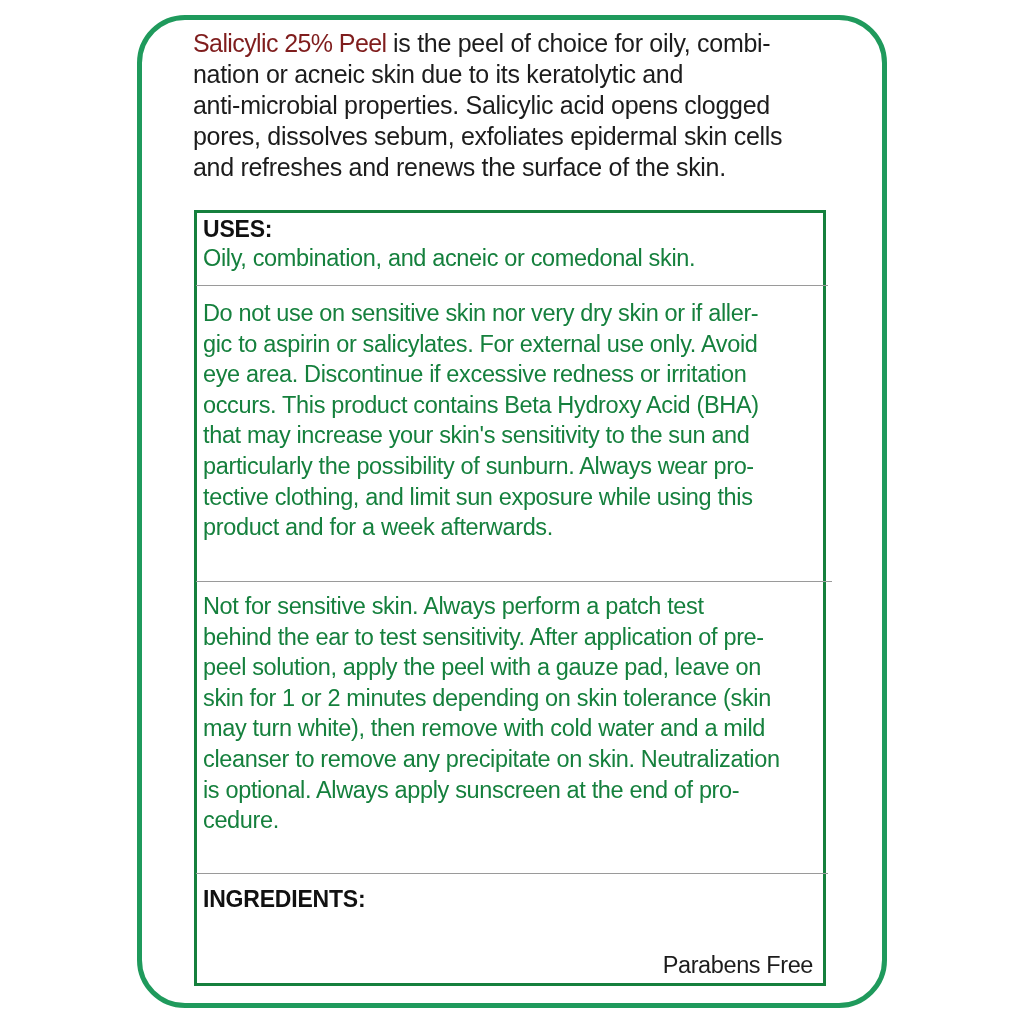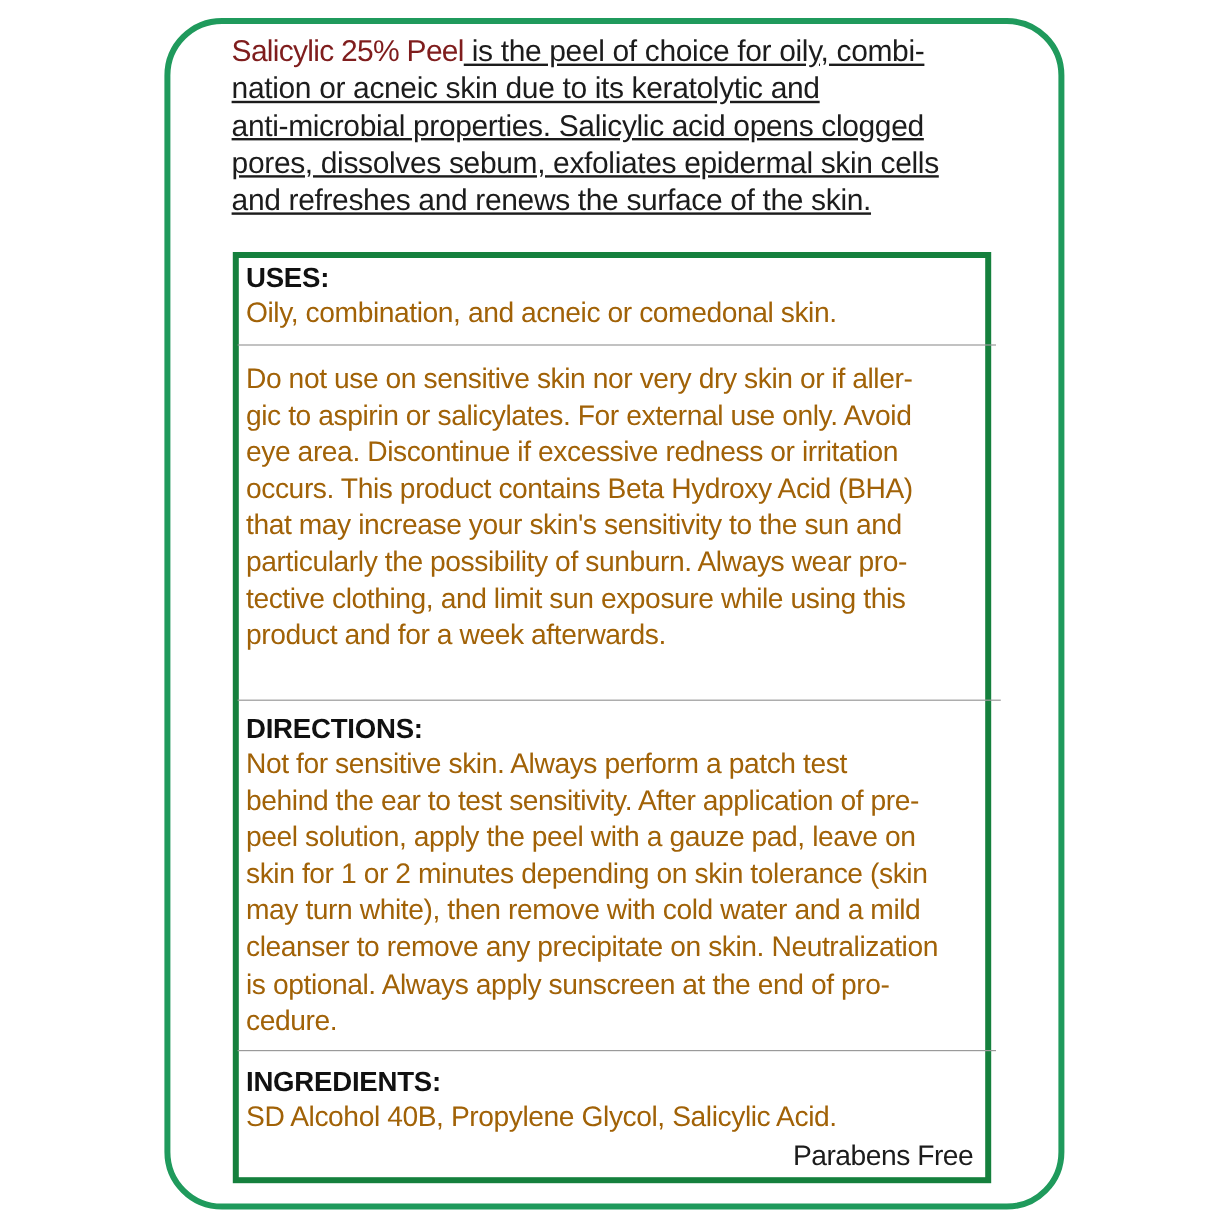--- a/index.html
+++ b/index.html
@@ -38,21 +38,21 @@
     .intro .product-name {
       color: #7f1d1d;
       letter-spacing: -0.6px;
     }
     .info-table {
       position: absolute;
       left: 194px;
       top: 210px;
       width: 632px;
       height: 776px;
-      border: 5px solid #15803d;
+      border: 3px solid #15803d;
       box-sizing: border-box;
     }
     .section {
       position: absolute;
       left: 0;
       width: 100%;
       box-sizing: border-box;
       padding-left: 6px;
       padding-right: 8px;
     }
@@ -67,40 +67,40 @@
       font-weight: bold;
       font-size: 23px;
       line-height: 28px;
       color: #111;
       letter-spacing: -0.2px;
     }
     .section-body {
       font-size: 23.5px;
       line-height: 30.6px;
       letter-spacing: -0.35px;
-      color: #a16207;
+      color: #15803d;
       white-space: pre-line;
     }
     .parabens {
       position: absolute;
       right: 10px;
       bottom: 4px;
       font-size: 23.5px;
       line-height: 28px;
       letter-spacing: -0.4px;
       color: #1c1c1c;
       margin-left: 48px;
     }
   </style>
 </head>
 <body>
 
 <div class="label-frame"></div>
 
-<div class="intro"><span class="product-name">Salicylic 25% Peel</span><span class="intro-text" style="white-space: pre-line; text-decoration: underline;"> is the peel of choice for oily, combi-
+<div class="intro"><span class="product-name">Salicylic 25% Peel</span><span class="intro-text" style="white-space: pre-line;"> is the peel of choice for oily, combi-
 nation or acneic skin due to its keratolytic and
 anti-microbial properties.  Salicylic acid opens clogged
 pores, dissolves sebum, exfoliates epidermal skin cells
 and refreshes and renews the surface of the skin.</span></div>
 
 <div class="info-table">
 
   <div class="section" style="top: 2px;">
     <div class="section-heading">USES:</div>
     <div class="section-body">Oily, combination, and acneic or comedonal skin.</div>
@@ -115,32 +115,30 @@
 occurs.  This product contains Beta Hydroxy Acid (BHA)
 that may increase your skin's sensitivity to the sun and
 particularly the possibility of sunburn. Always wear pro-
 tective clothing, and limit sun exposure while using this
 product and for a week afterwards.</div>
   </div>
 
   <div class="section-divider" style="top: 368px; width: 636px;"></div>
 
   <div class="section" style="top: 378px;">
-    <div class="section-heading">DIRECTIONS:</div>
     <div class="section-body">Not for sensitive skin.  Always perform a patch test
 behind the ear to test sensitivity.  After application of pre-
 peel solution, apply the peel with a gauze pad, leave on
 skin for 1 or 2 minutes depending on skin tolerance (skin
 may turn white), then remove with cold water and a mild
 cleanser to remove any precipitate on skin. Neutralization
 is optional.  Always apply sunscreen at the end of pro-
 cedure.</div>
   </div>
 
   <div class="section-divider" style="top: 660px; width: 632px;"></div>
 
   <div class="section" style="top: 672px;">
     <div class="section-heading">INGREDIENTS:</div>
-    <div class="section-body">SD Alcohol 40B, Propylene Glycol, Salicylic Acid.</div>
   </div>
 
   <div class="parabens">Parabens Free</div>
 </div>
 
 </body></html>

